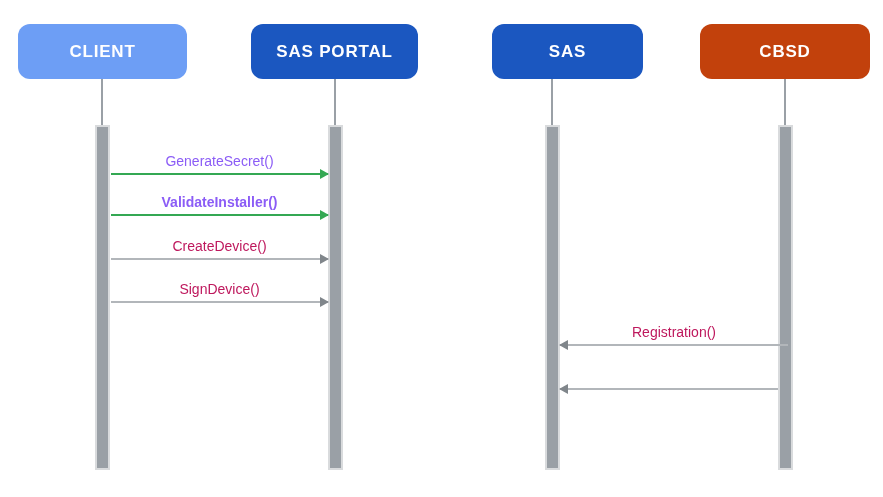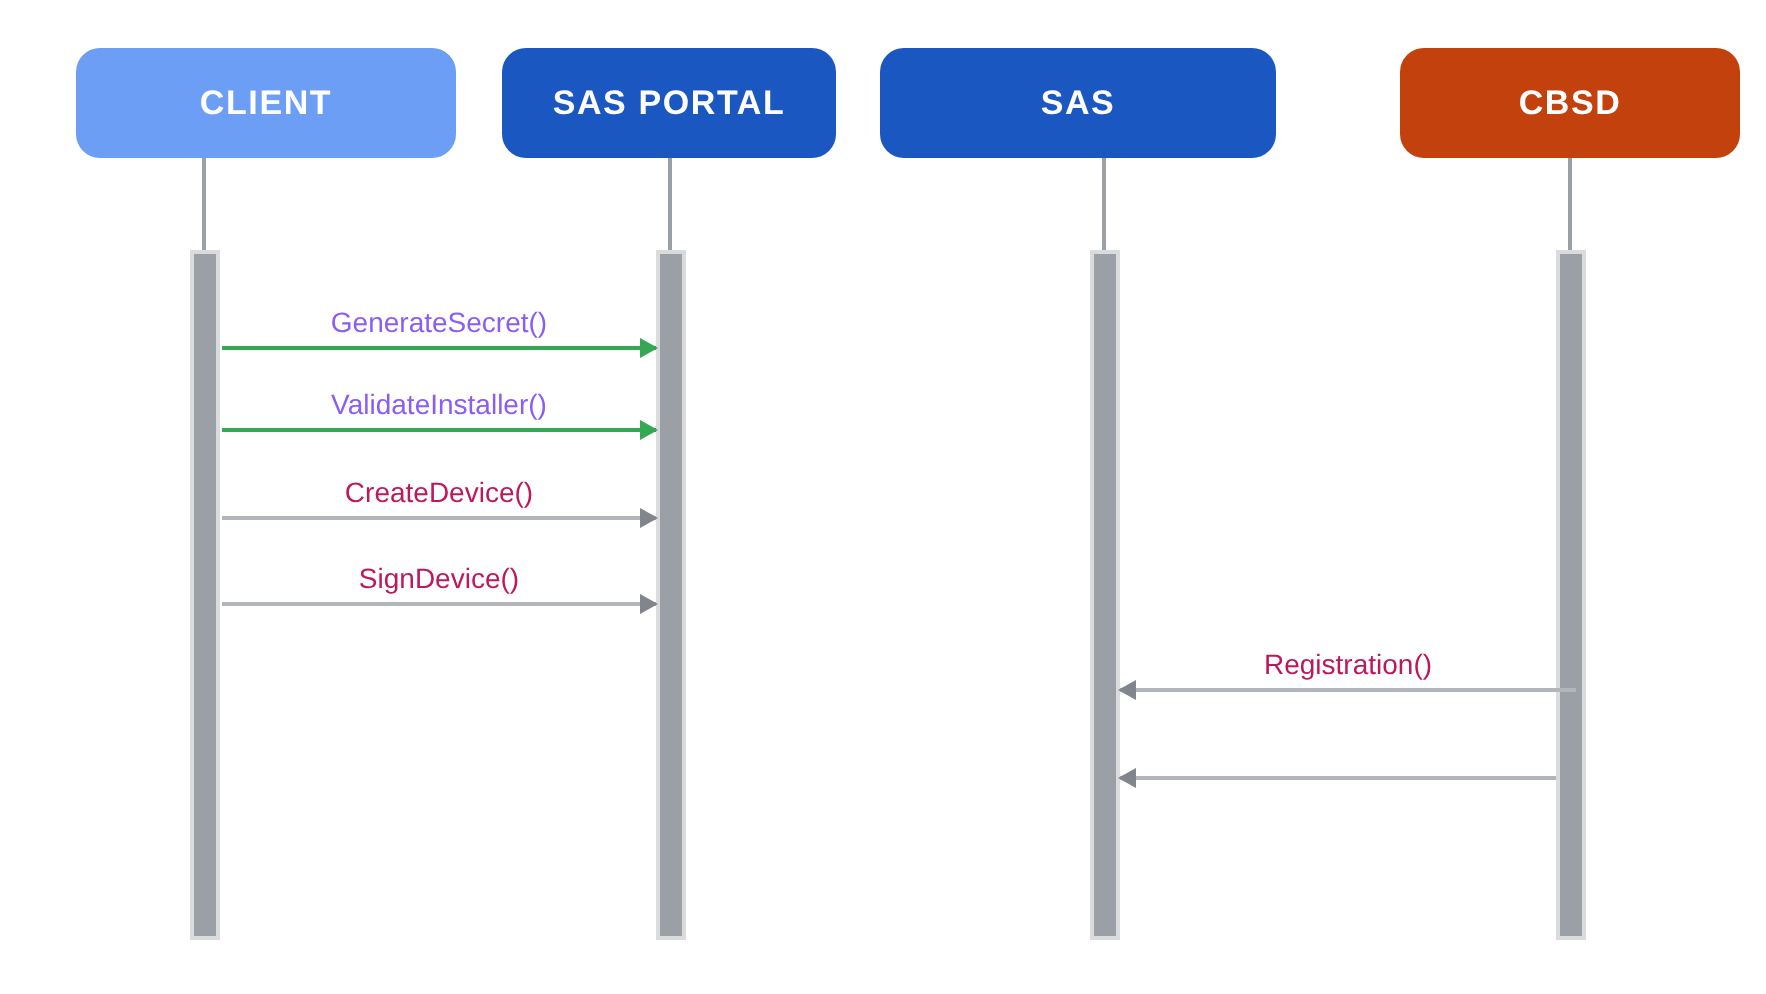--- a/index.html
+++ b/index.html
@@ -6,23 +6,23 @@
   .stage{
     position:relative;width:883px;height:497px;background:#ffffff;overflow:hidden;
     font-family:"Liberation Sans", sans-serif;
   }
   
   .actor-box{
     position:absolute;top:24px;height:55px;border-radius:12px;
     display:flex;align-items:center;justify-content:center;
     color:#ffffff;font-size:17px;font-weight:bold;letter-spacing:0.8px;
   }
-  .a1{left:18px;width:190px;background:#6D9EF5;margin-left:20px;}
+  .a1{left:18px;width:169px;background:#6D9EF5;}
   .a2{left:251px;width:167px;background:#1B57C0;}
-  .a3{left:440px;width:198px;background:#1B57C0;}
+  .a3{left:492px;width:151px;background:#1B57C0;}
   .a4{left:700px;width:170px;background:#c2410c;}
   
   .lifeline{position:absolute;top:79px;height:46px;width:2px;background:#9AA0A6;}
   .l1{left:101px;}
   .l2{left:334px;}
   .l3{left:551px;}
   .l4{left:784px;}
   
   .activation{
     position:absolute;top:125px;height:345px;width:15px;
@@ -30,21 +30,21 @@
   }
   .b1{left:95px;}
   .b2{left:328px;}
   .b3{left:545px;}
   .b4{left:778px;}
   
   .message{position:absolute;height:24px;}
   .msg-left-group{left:111px;width:217px;}
   .msg-right-group{left:560px;width:218px;}
   .m1{top:151px;}
-  .m2{top:192px;}
+  .m2{top:192px;font-weight:bold;}
   .m3{top:236px;}
   .m4{top:279px;}
   .m5{top:322px;padding-left:10px;}
   .m6{top:366px;}
   .msg-label{
     position:absolute;left:0;right:0;top:0;height:20px;line-height:20px;
     text-align:center;font-size:14px;white-space:nowrap;
   }
   .msg-line{position:absolute;left:0;right:0;bottom:0;height:2px;}
   .msg-head{position:absolute;width:0;height:0;top:18px;

